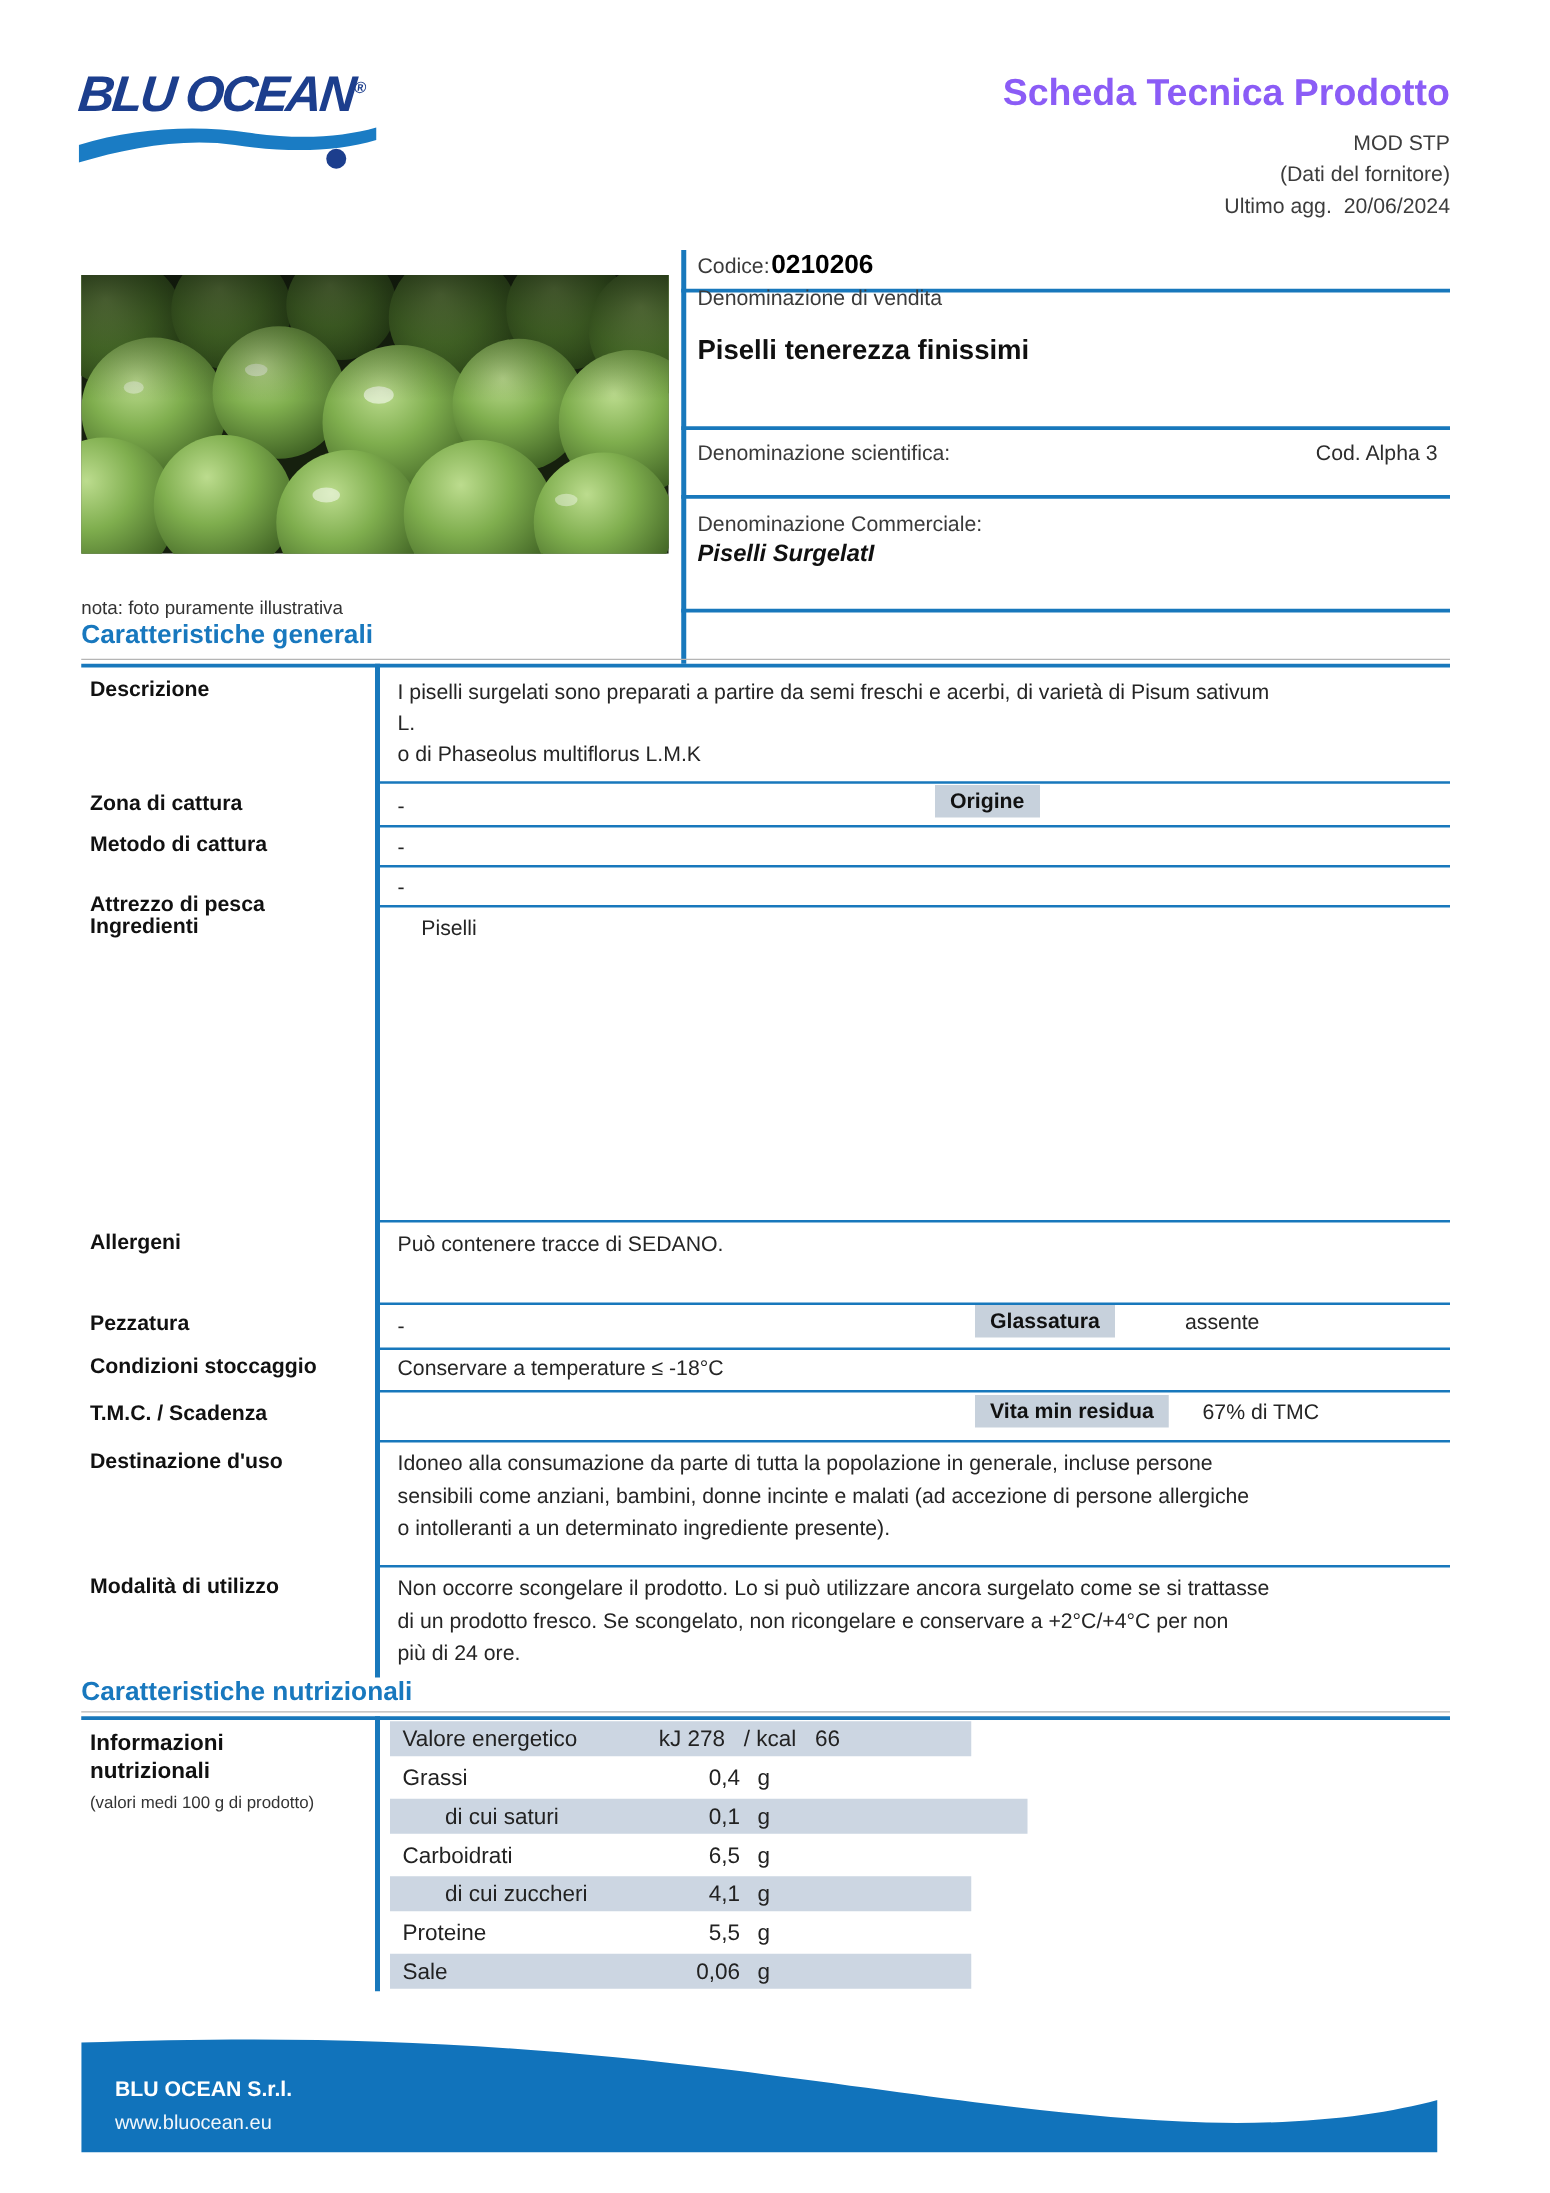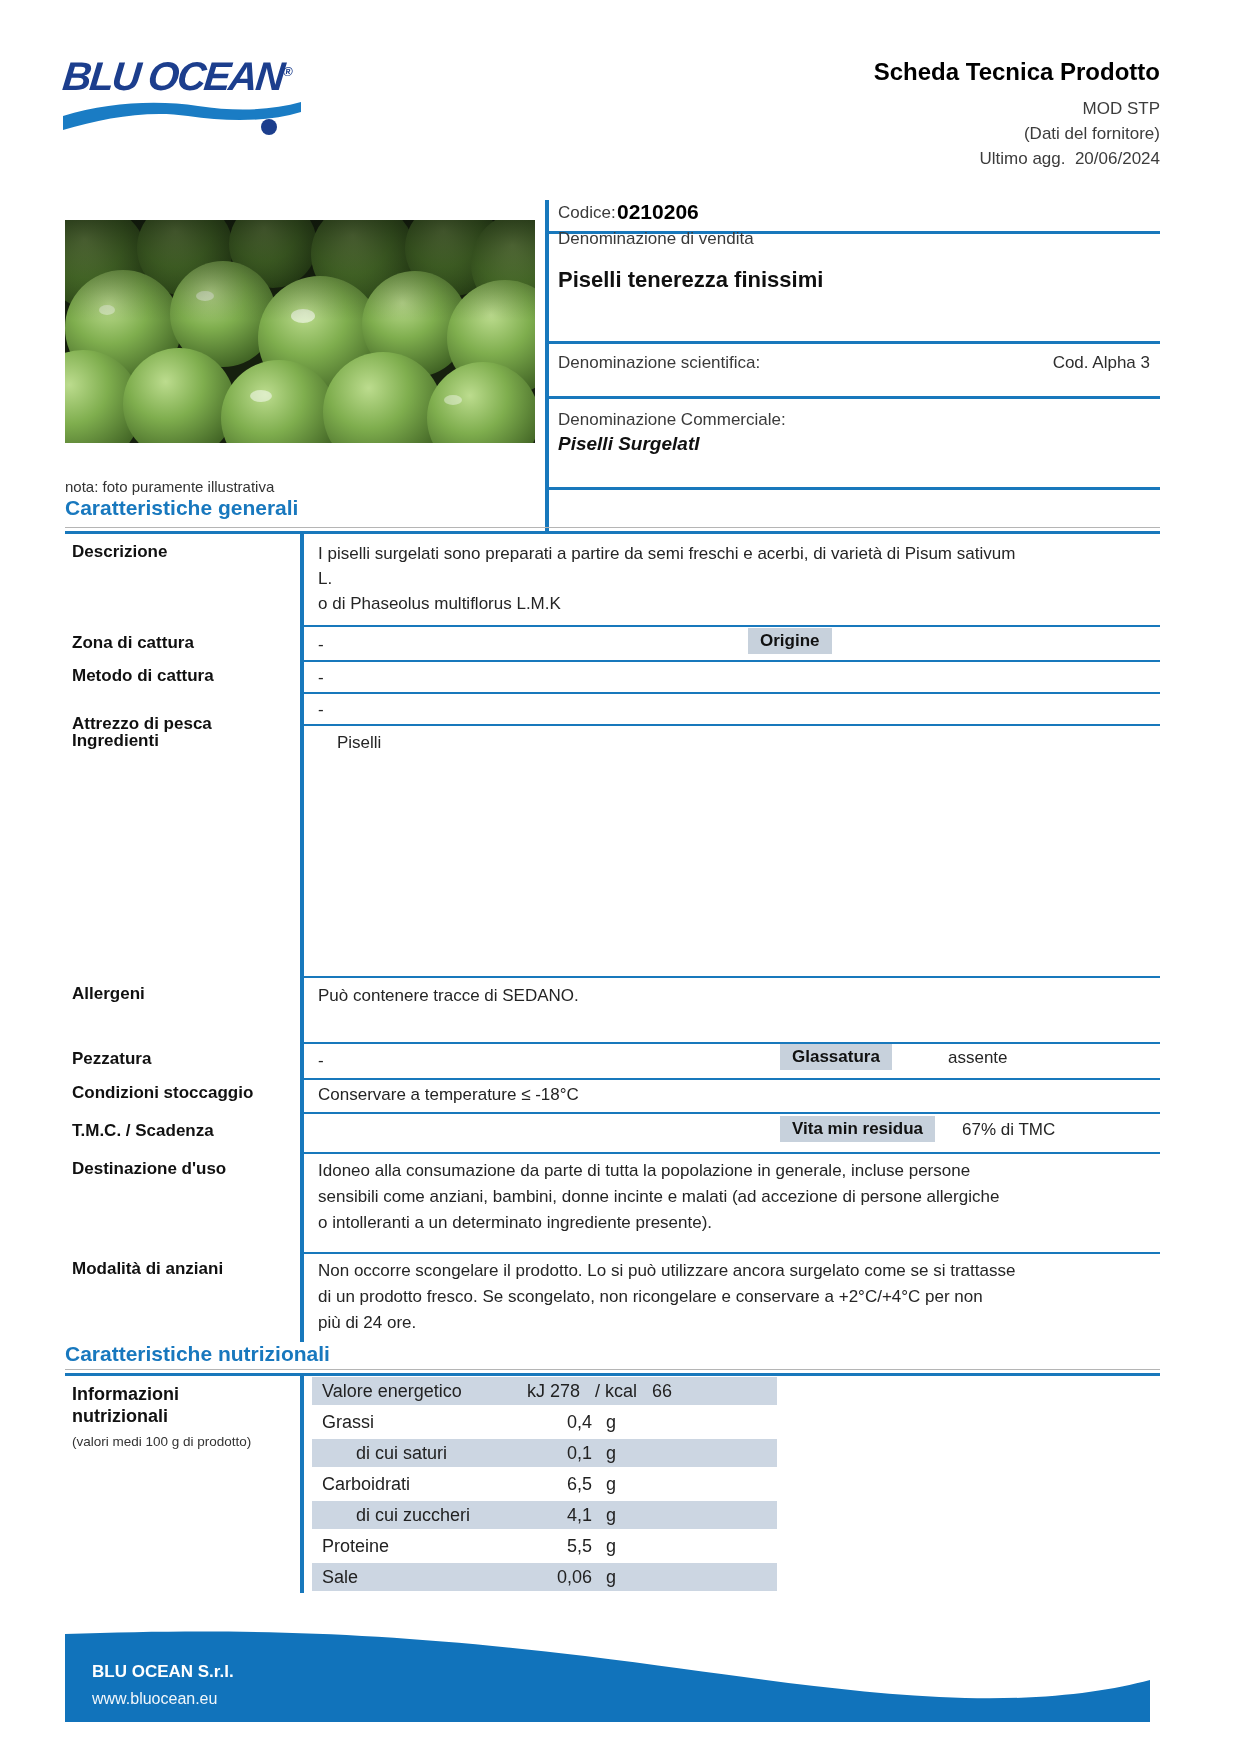--- a/index.html
+++ b/index.html
@@ -12,21 +12,21 @@
   
   .logo { position:absolute; left:63px; top:56px; width:250px; }
   .logo-text {
     font-style:italic; font-weight:800; font-size:40px; letter-spacing:-2px;
     color:#1c3e8d; transform:skewX(-6deg); white-space:nowrap; line-height:1;
   }
   .logo-text .reg { font-size:13px; vertical-align:super; letter-spacing:0; font-style:normal; font-weight:700; }
 
   
   .doc-meta { position:absolute; right:80px; top:58px; text-align:right; }
-  .doc-title { font-size:24px; font-weight:bold; color:#000000; margin:0 0 10px 0; letter-spacing:0; }
+  .doc-title { font-size:30px; font-weight:bold; color:#8b5cf6; margin:0 0 10px 0; letter-spacing:0; }
   .meta-line { font-size:17px; color:#3c3c3c; line-height:25px; white-space:pre; }
 
   
   .hl { position:absolute; background:#1878bc; height:3px; }
   .vl { position:absolute; background:#1878bc; width:4px; }
   .grayl { position:absolute; background:#b5b5b5; height:1px; }
 
   
   .plabel { position:absolute; font-size:17px; color:#3a3a3a; white-space:nowrap; }
   .pvalue-bold { position:absolute; font-size:21px; font-weight:bold; color:#000; white-space:nowrap; }
@@ -187,21 +187,21 @@
   <div class="badge" style="left:780px; top:1116px;">Vita min residua</div>
   <div class="badge-val" style="left:962px; top:1120px;">67% di TMC</div>
   <div class="hl" style="left:300px; top:1152px; width:860px; height:2px;"></div>
 
   <div class="g-label" style="top:1158px;">Destinazione d'uso</div>
   <div class="g-value wide" style="top:1158px;">Idoneo alla consumazione da parte di tutta la popolazione in generale, incluse persone
 sensibili come anziani, bambini, donne incinte e malati (ad accezione di persone allergiche
 o intolleranti a un determinato ingrediente presente).</div>
   <div class="hl" style="left:300px; top:1252px; width:860px; height:2px;"></div>
 
-  <div class="g-label" style="top:1258px;">Modalità di anziani</div>
+  <div class="g-label" style="top:1258px;">Modalità di utilizzo</div>
   <div class="g-value wide" style="top:1258px;">Non occorre scongelare il prodotto. Lo si può utilizzare ancora surgelato come se si trattasse
 di un prodotto fresco. Se scongelato, non ricongelare e conservare a +2°C/+4°C per non
 più di 24 ore.</div>
 
   <div class="section-title" style="top:1342px;">Caratteristiche nutrizionali</div>
   <div class="grayl" style="left:65px; top:1369px; width:1095px;"></div>
   <div class="hl" style="left:65px; top:1373px; width:1095px;"></div>
   <div class="vl" style="left:300px; top:1373px; height:220px;"></div>
 
   <div class="n-info1" style="top:1384px;">Informazioni</div>
@@ -210,21 +210,21 @@
 
   <div class="n-row shaded" style="top:1377px;">
     <span class="n-name">Valore energetico</span>
     <span class="n-energy">kJ 278   / kcal   66</span>
   </div>
   <div class="n-row" style="top:1408px;">
     <span class="n-name">Grassi</span>
     <span class="n-val">0,4</span>
     <span class="n-unit">g</span>
   </div>
-  <div class="n-row shaded" style="top:1439px;">
+  <div class="n-row shaded" style="top:1439px;padding-left:45px;">
     <span class="n-name indent">di cui saturi</span>
     <span class="n-val">0,1</span>
     <span class="n-unit">g</span>
   </div>
   <div class="n-row" style="top:1470px;">
     <span class="n-name">Carboidrati</span>
     <span class="n-val">6,5</span>
     <span class="n-unit">g</span>
   </div>
   <div class="n-row shaded" style="top:1501px;">

